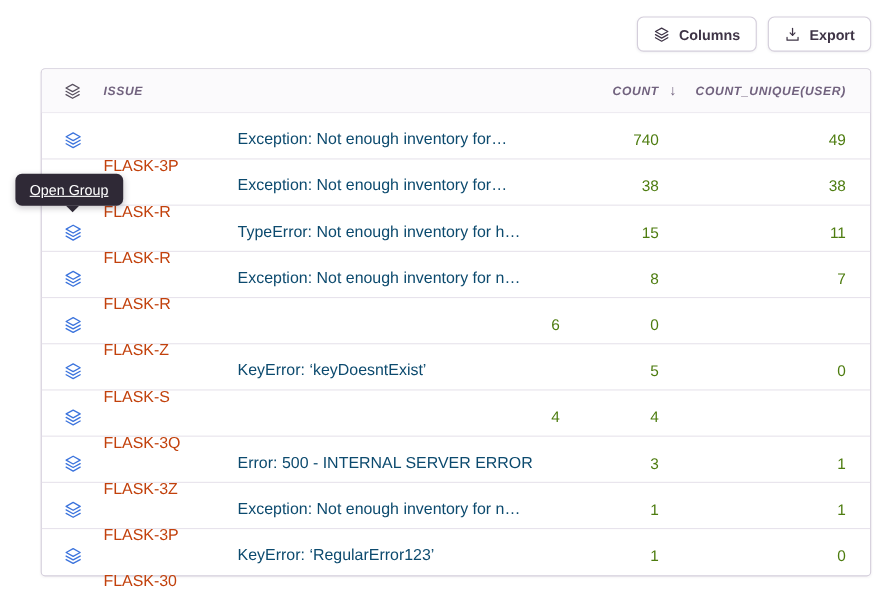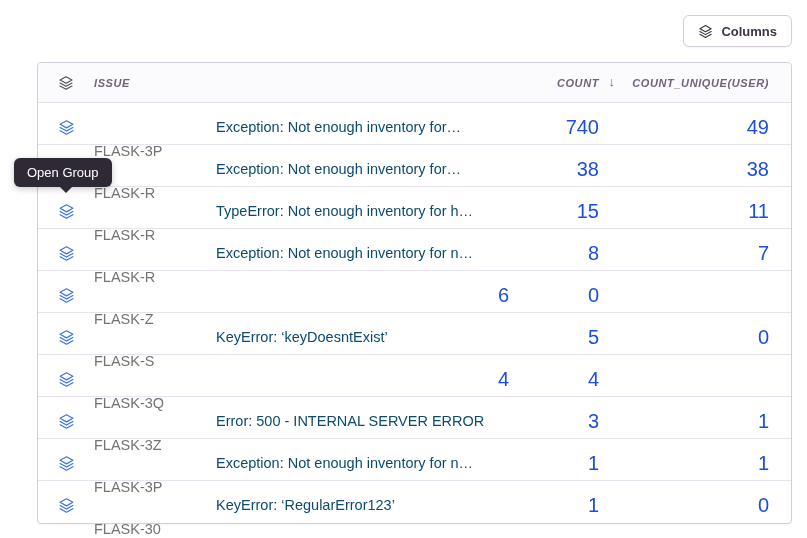--- a/index.html
+++ b/index.html
@@ -95,55 +95,56 @@
     right: -16px;
     top: -3px;
     font-size: 13px;
     font-weight: 400;
     color: #71627e;
   }
   .header-stack { color: #574f5e; }
 
   .issue-link {
     font-size: 14.5px;
-    color: #737373;
+    color: #c2410c;
     text-decoration: none;
     cursor: pointer;
     white-space: nowrap;
     overflow: hidden;
     margin-top: 48px;
   }
   .issue-title {
     font-size: 14.5px;
     color: #0c4a6e;
     white-space: nowrap;
     overflow: hidden;
   }
   .cell-count, .cell-unique {
     justify-self: end;
-    font-size: 20px;
-    color: #1d4ed8;
+    font-size: 14px;
+    color: #4d7c0f;
     font-variant-numeric: tabular-nums;
   }
   .row-stack { color: #3c74dd; cursor: pointer; display: inline-flex; }
 
   
   .tooltip {
     position: absolute;
     left: 14px;
     top: 158px;
     z-index: 10;
     background: #2f2936;
     color: #ffffff;
     font-size: 13px;
     font-weight: 400;
     padding: 7px 13px;
     border-radius: 6px;
     box-shadow: 0 2px 6px rgba(43, 34, 51, 0.25);
     white-space: nowrap;
+    text-decoration: underline;
   }
   .tooltip::after {
     content: "";
     position: absolute;
     bottom: -6px;
     left: 46px;
     border-left: 6px solid transparent;
     border-right: 6px solid transparent;
     border-top: 6px solid #2f2936;
   }
@@ -156,20 +157,30 @@
   <div class="toolbar">
     <button class="btn">
       <span style="display:inline-flex;">
         <svg viewBox="0 0 24 24" width="15" height="15" fill="none" stroke="currentColor" stroke-width="1.8" stroke-linejoin="round" stroke-linecap="round">
           <path d="M12 2.5 L21 7.5 L12 12.5 L3 7.5 Z"></path>
             <path d="M3 12 L12 17 L21 12"></path>
             <path d="M3 16.5 L12 21.5 L21 16.5"></path>
         </svg>
       </span>
       <span>Columns</span>
+    </button>
+    <button class="btn">
+      <span style="display:inline-flex;">
+        <svg viewBox="0 0 24 24" width="15" height="15" fill="none" stroke="currentColor" stroke-width="1.8" stroke-linejoin="round" stroke-linecap="round">
+          <path d="M12 3 v10"></path>
+            <path d="M8.5 9.5 L12 13 L15.5 9.5"></path>
+            <path d="M4 16 v4 h16 v-4"></path>
+        </svg>
+      </span>
+      <span>Export</span>
     </button>
   </div>
 
   <div class="table-card">
     <div class="row header-row">
       <div class="icon-cell header-stack">
         <svg viewBox="0 0 24 24" width="16" height="16" fill="none" stroke="currentColor" stroke-width="1.7" stroke-linejoin="round" stroke-linecap="round">
           <path d="M12 2.5 L21 7.5 L12 12.5 L3 7.5 Z"></path>
             <path d="M3 12 L12 17 L21 12"></path>
             <path d="M3 16.5 L12 21.5 L21 16.5"></path>

